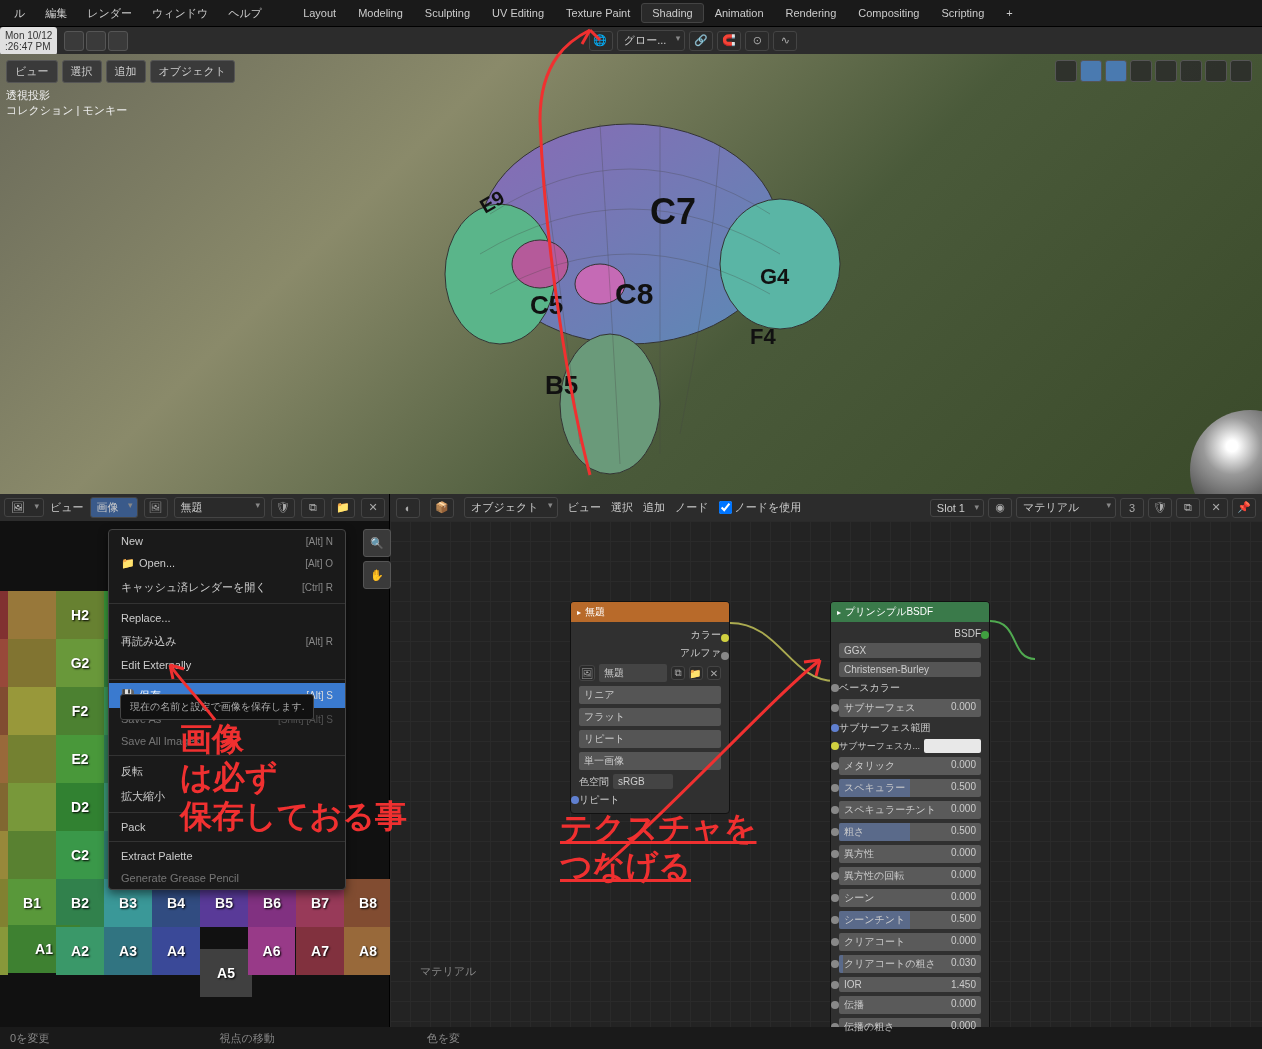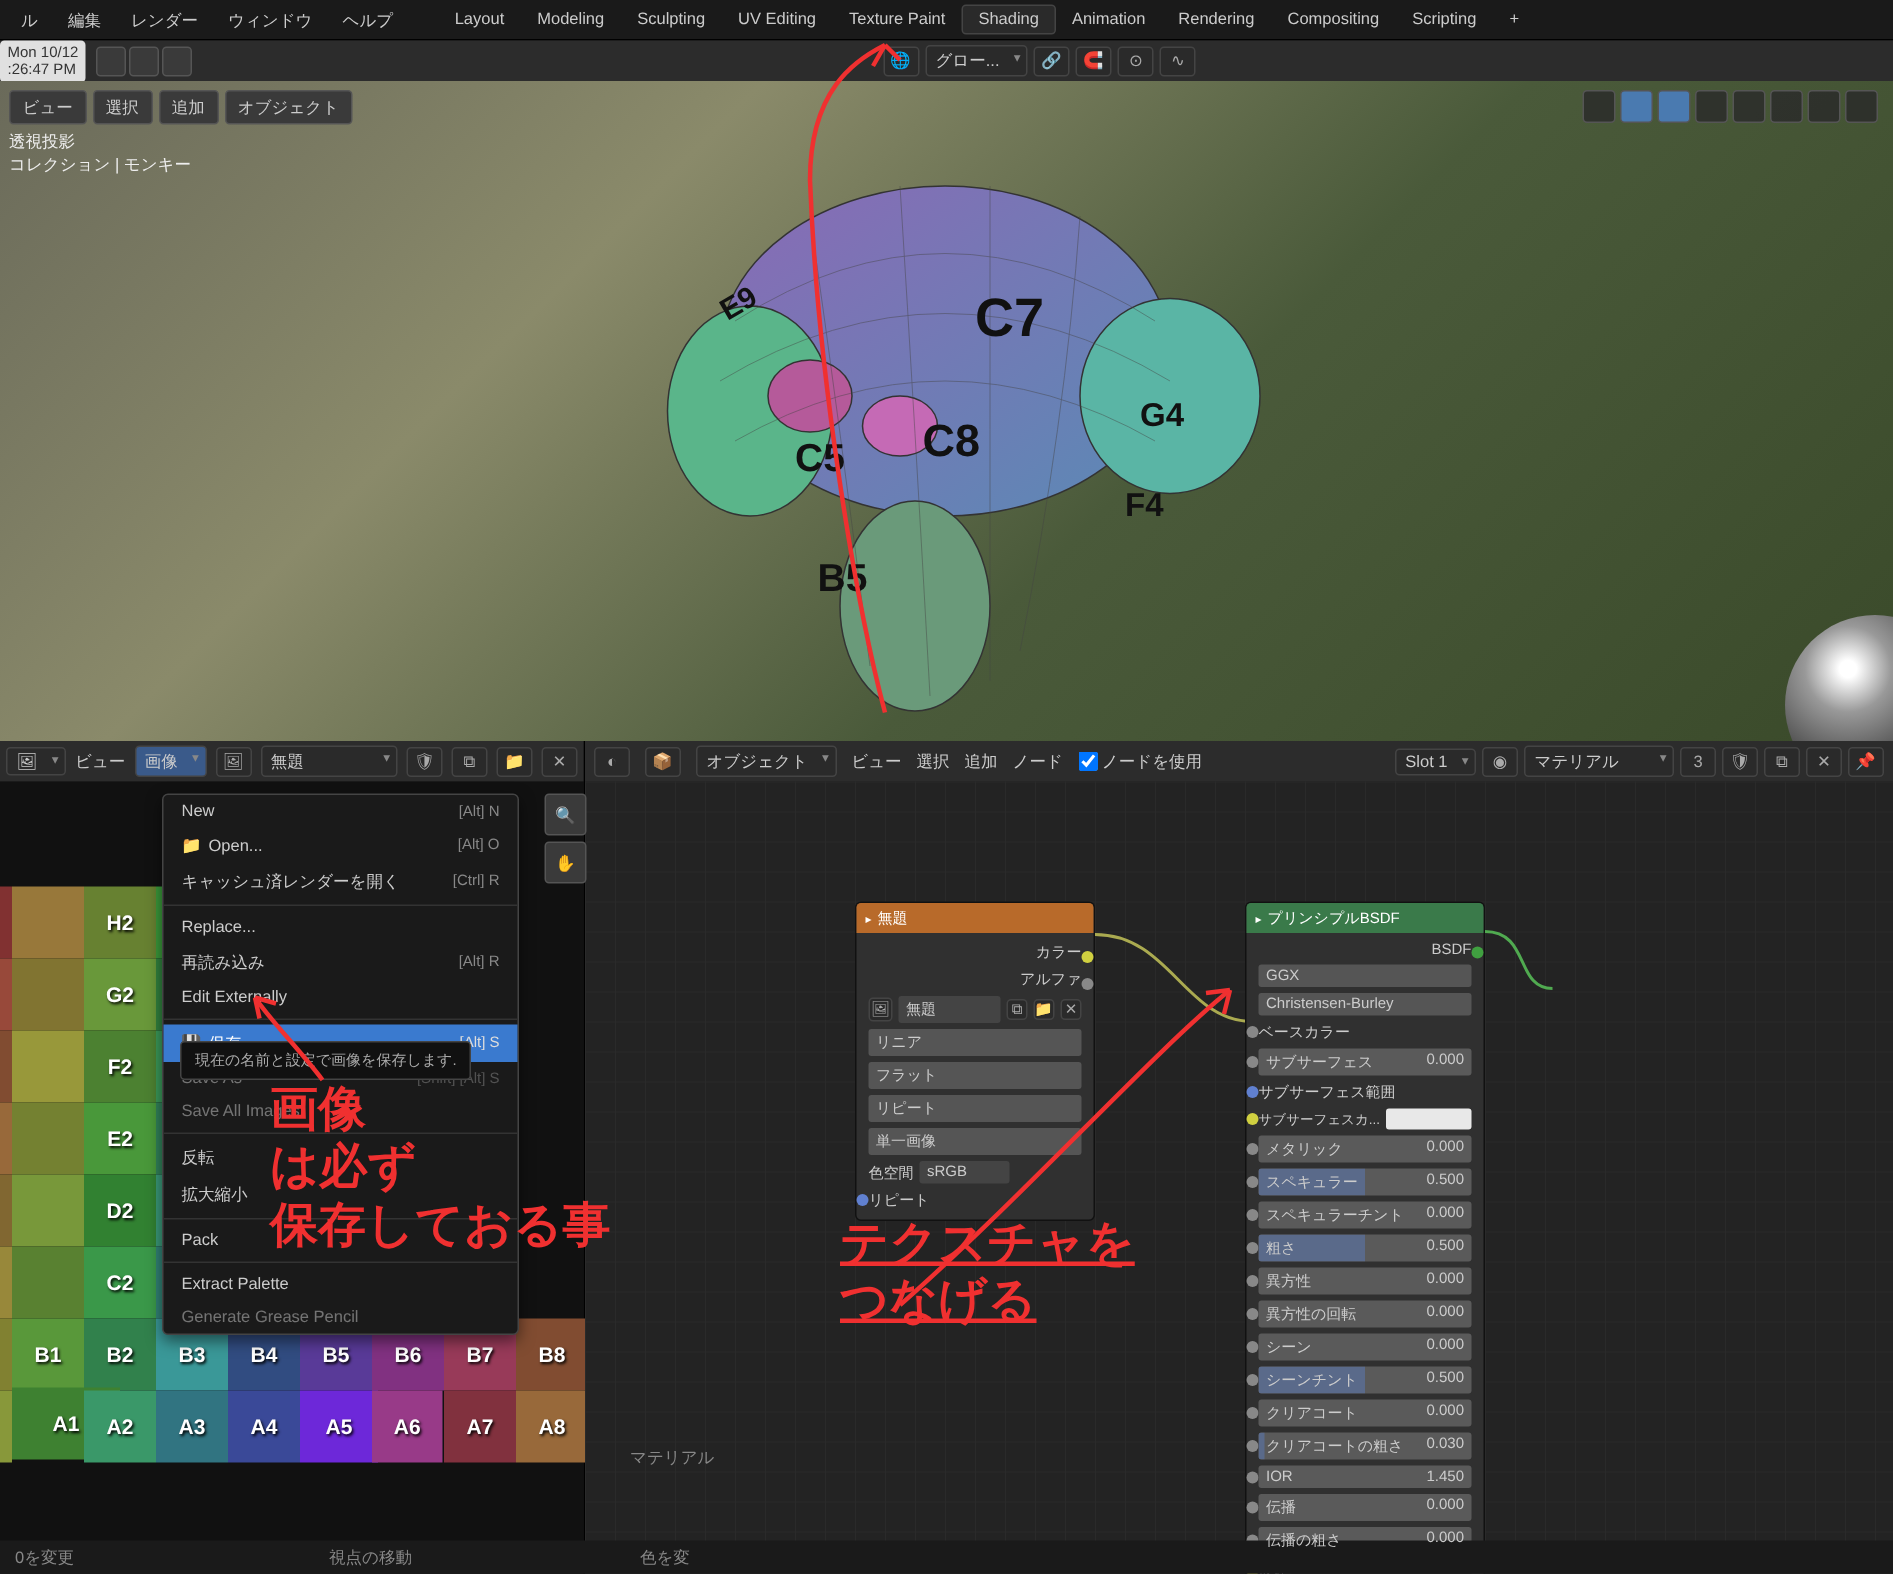--- a/index.html
+++ b/index.html
@@ -251,21 +251,21 @@
           <div class="uvcell" style="background: rgb(49, 76, 129); left: 152px; top: 358px; width: 48px; height: 48px;">B4</div>
           <div class="uvcell" style="background: rgb(89, 58, 152); left: 200px; top: 358px; width: 48px; height: 48px;">B5</div>
           <div class="uvcell" style="background: rgb(129, 49, 129); left: 248px; top: 358px; width: 48px; height: 48px;">B6</div>
           <div class="uvcell" style="background: rgb(152, 58, 89); left: 296px; top: 358px; width: 48px; height: 48px;">B7</div>
           <div class="uvcell" style="background: rgb(129, 76, 49); left: 344px; top: 358px; width: 48px; height: 48px;">B8</div>
           <div class="uvcell" style="background: rgb(136, 152, 58); left: -40px; top: 406px; width: 48px; height: 48px;"></div>
           <div class="uvcell" style="background: rgb(62, 129, 49); left: 8px; top: 404px; width: 72px; height: 48px;">A1</div>
           <div class="uvcell" style="background: rgb(58, 152, 105); left: 56px; top: 406px; width: 48px; height: 48px;">A2</div>
           <div class="uvcell" style="background: rgb(49, 116, 129); left: 104px; top: 406px; width: 48px; height: 48px;">A3</div>
           <div class="uvcell" style="background: rgb(58, 73, 152); left: 152px; top: 406px; width: 48px; height: 48px;">A4</div>
-          <div class="uvcell" style="background: #6d28d9; left: 200px; top: 406px; width: 52px; height: 48px;">A5</div>
+          <div class="uvcell" style="background: #404040; left: 200px; top: 428px; width: 52px; height: 48px;">A5</div>
           <div class="uvcell" style="background: rgb(152, 58, 136); left: 248px; top: 406px; width: 47px; height: 48px;">A6</div>
           <div class="uvcell" style="background: rgb(129, 49, 62); left: 296px; top: 406px; width: 48px; height: 48px;">A7</div>
           <div class="uvcell" style="background: rgb(152, 105, 58); left: 344px; top: 406px; width: 48px; height: 48px;">A8</div>
         </div>
     </div>
 
     <div class="uv-side-tools">
       <div>🔍</div>
       <div>✋</div>
     </div>

